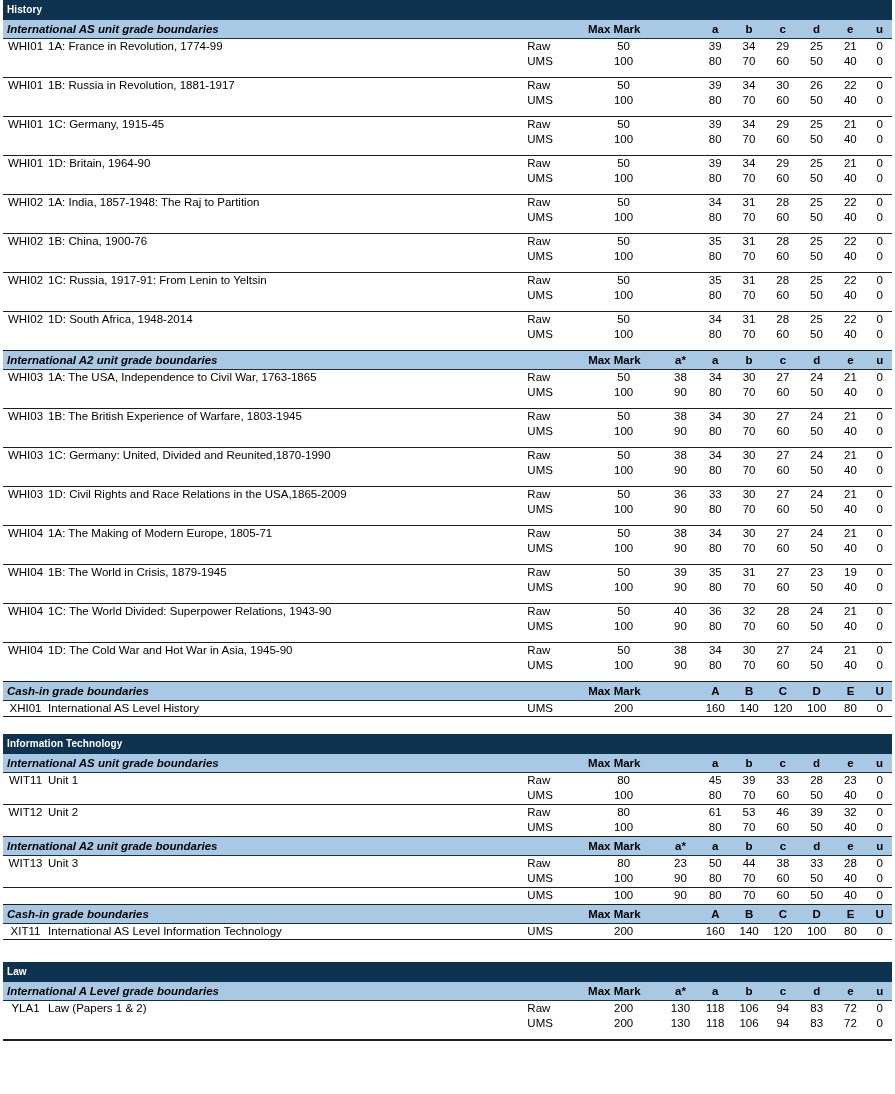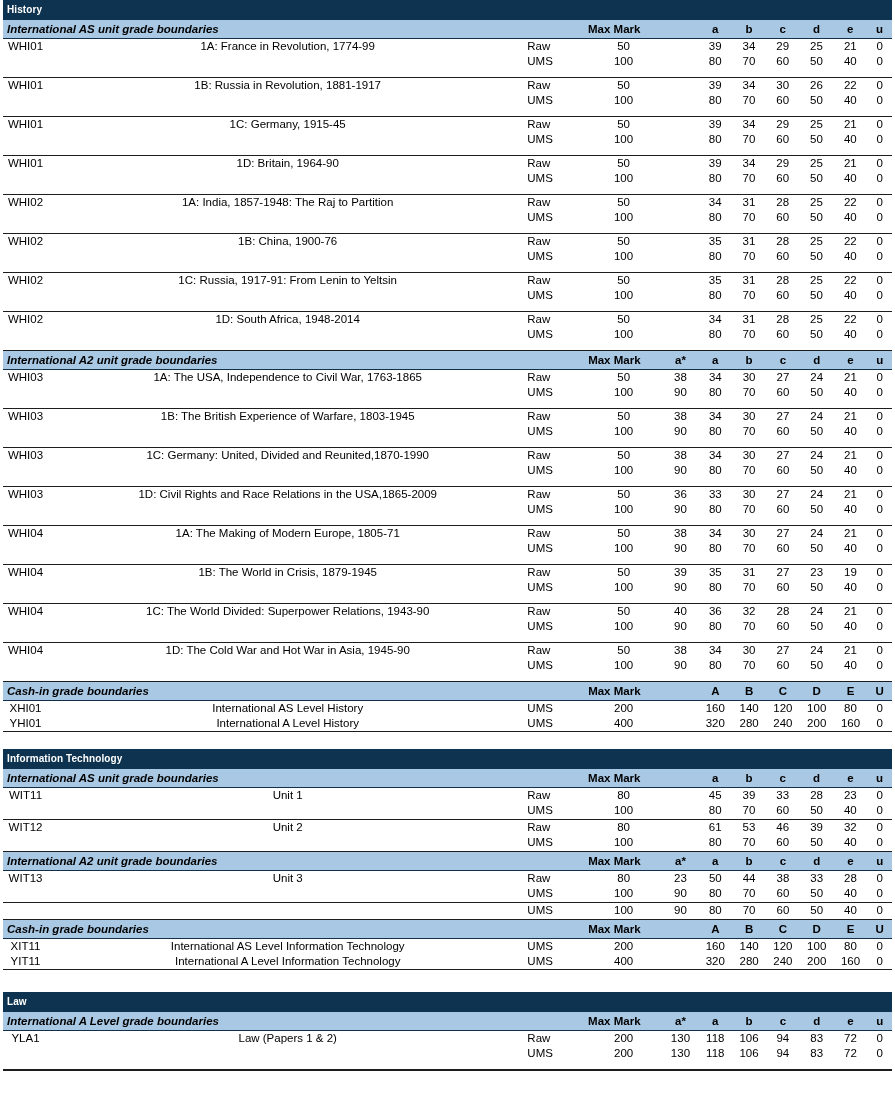--- a/index.html
+++ b/index.html
@@ -68,21 +68,21 @@
   
   tr.data td {
     font-size: 11.5px;
     line-height: 15px;
     height: 15px;
     padding: 0;
     vertical-align: top;
     white-space: nowrap;
   }
   td.d-code  { padding-left: 4px; text-align: center; }
-  td.d-title { padding-left: 4px; text-align: center; }
+  td.d-title { padding-left: 4px; text-align: left; }
   td.d-type  { padding-right: 4px;}
   td.d-max   { text-align: center; padding-right: 22px;}
   td.d-num   { text-align: center; }
 
   
   tr.sep-row td {
     height: 0;
     padding: 0;
     border-bottom: 1.3px solid #1d1d1d;
     font-size: 0;
@@ -718,33 +718,20 @@
             <td class="d-type">UMS</td>
             <td class="d-max">200</td>
             <td class="d-num"></td>
             <td class="d-num">160</td>
             <td class="d-num">140</td>
             <td class="d-num">120</td>
             <td class="d-num">100</td>
             <td class="d-num">80</td>
             <td class="d-num">0</td>
           </tr>
-          <tr class="data">
-            <td class="d-code">YHI01</td>
-            <td class="d-title">International A Level History</td>
-            <td class="d-type">UMS</td>
-            <td class="d-max">400</td>
-            <td class="d-num"></td>
-            <td class="d-num">320</td>
-            <td class="d-num">280</td>
-            <td class="d-num">240</td>
-            <td class="d-num">200</td>
-            <td class="d-num">160</td>
-            <td class="d-num">0</td>
-          </tr>
           <tr class="sep-row">
             <td colspan="11"></td>
           </tr>
         </tbody>
       </table>
       <div class="subject-spacer"></div>
       <table class="gb">
         <colgroup>
           <col class="c-code">
           <col class="c-title">
@@ -950,33 +937,20 @@
             <td class="d-type">UMS</td>
             <td class="d-max">200</td>
             <td class="d-num"></td>
             <td class="d-num">160</td>
             <td class="d-num">140</td>
             <td class="d-num">120</td>
             <td class="d-num">100</td>
             <td class="d-num">80</td>
             <td class="d-num">0</td>
           </tr>
-          <tr class="data">
-            <td class="d-code">YIT11</td>
-            <td class="d-title">International A Level Information Technology</td>
-            <td class="d-type">UMS</td>
-            <td class="d-max">400</td>
-            <td class="d-num"></td>
-            <td class="d-num">320</td>
-            <td class="d-num">280</td>
-            <td class="d-num">240</td>
-            <td class="d-num">200</td>
-            <td class="d-num">160</td>
-            <td class="d-num">0</td>
-          </tr>
           <tr class="sep-row">
             <td colspan="11"></td>
           </tr>
         </tbody>
       </table>
       <div class="subject-spacer tall"></div>
       <table class="gb">
         <colgroup>
           <col class="c-code">
           <col class="c-title">

